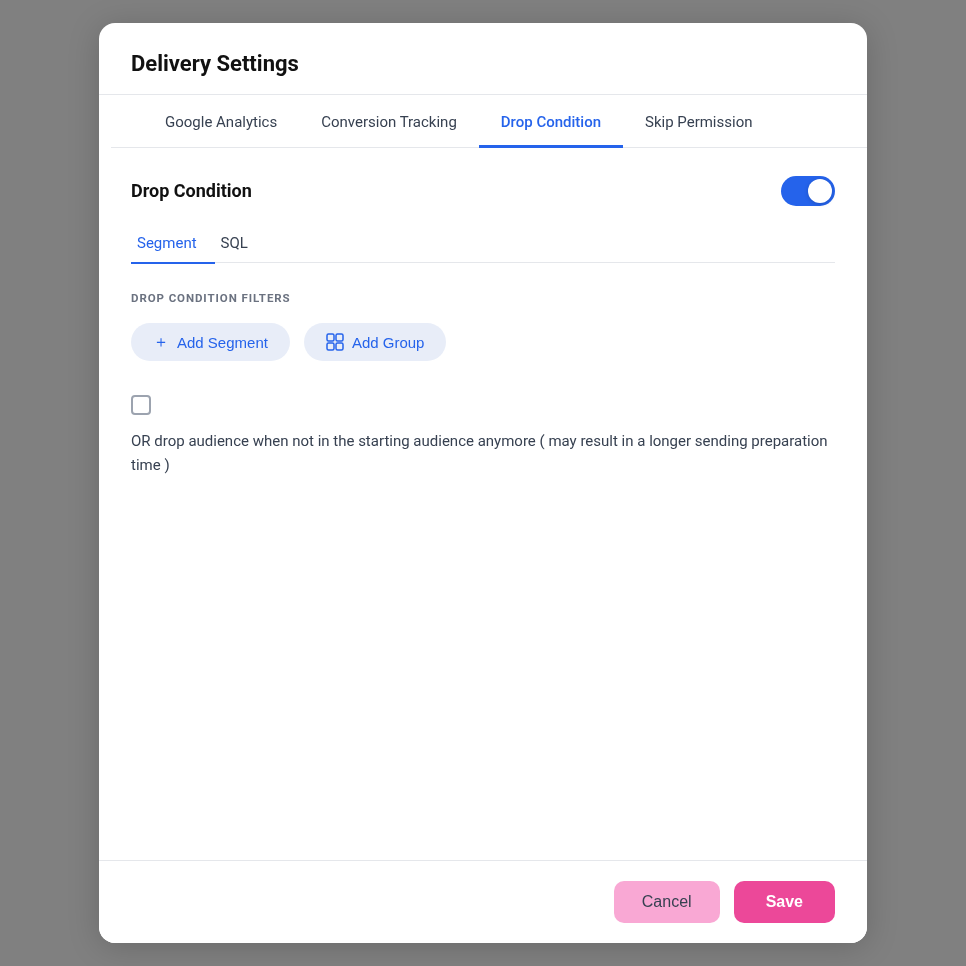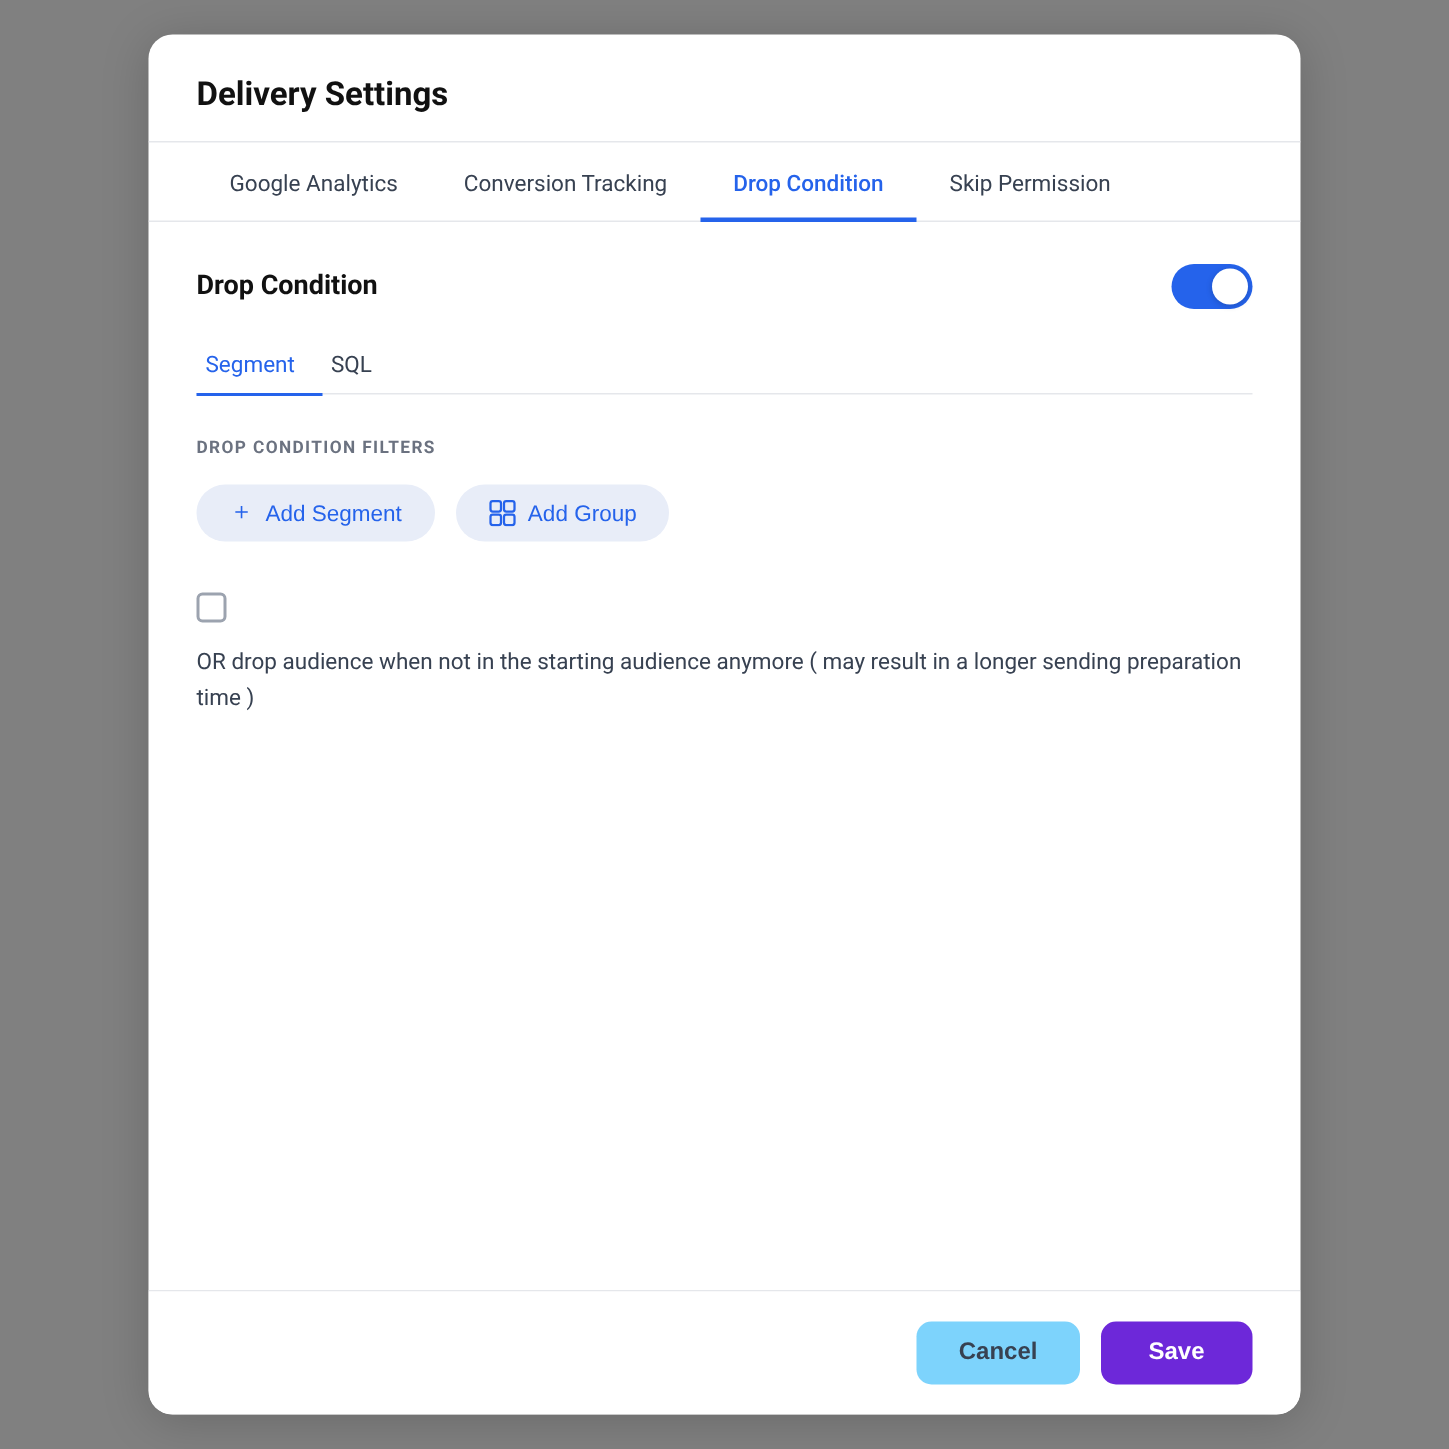--- a/index.html
+++ b/index.html
@@ -30,20 +30,21 @@
       font-size: 22px;
       font-weight: 700;
       color: #111;
     }
     .tabs-bar {
       display: flex;
       flex-direction: row;
       border-bottom: 1.5px solid #e5e7eb;
       padding: 0 32px;
       gap: 0;
+      margin-left: 12px;
     }
     .tab-item {
       padding: 18px 22px 14px 22px;
       font-size: 15px;
       color: #374151;
       cursor: pointer;
       border-bottom: 3px solid transparent;
       margin-bottom: -1.5px;
       white-space: nowrap;
       user-select: none;
@@ -181,35 +182,35 @@
       justify-content: flex-end;
       align-items: center;
       padding: 20px 32px;
       gap: 14px;
       background: #fff;
     }
     .btn-cancel {
       padding: 12px 28px;
       border-radius: 10px;
       font-size: 16px;
-      font-weight: 700;
+      font-weight: 400;
       cursor: pointer;
       border: none;
-      background: #7dd3fc;
+      background: #f9a8d4;
       color: #374151;
       transition: background 0.15s;
     }
     .btn-save {
       padding: 12px 32px;
       border-radius: 10px;
       font-size: 16px;
       font-weight: 600;
       cursor: pointer;
       border: none;
-      background: #6d28d9;
+      background: #ec4899;
       color: #fff;
       transition: background 0.15s;
     }
 
     
     .group-icon-svg {
       display: inline-flex;
       align-items: center;
       justify-content: center;
     }

